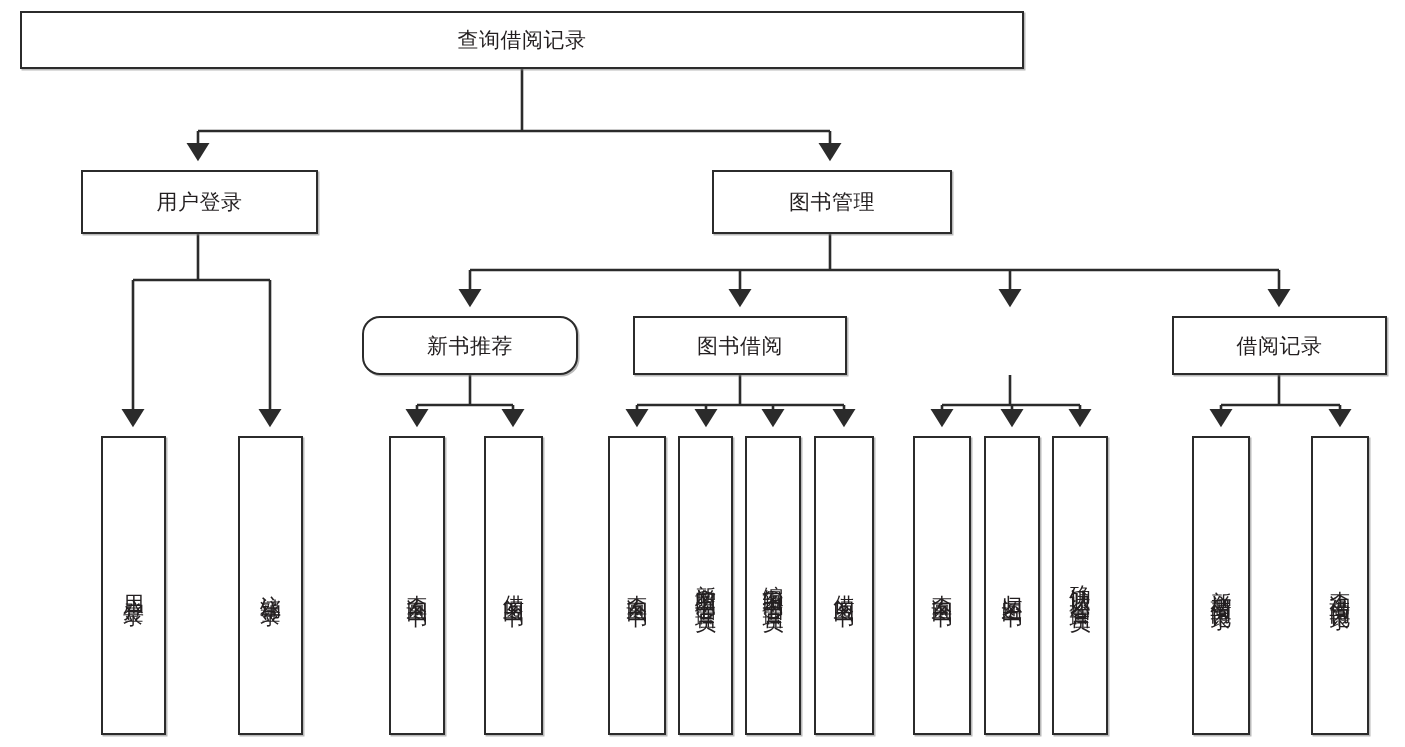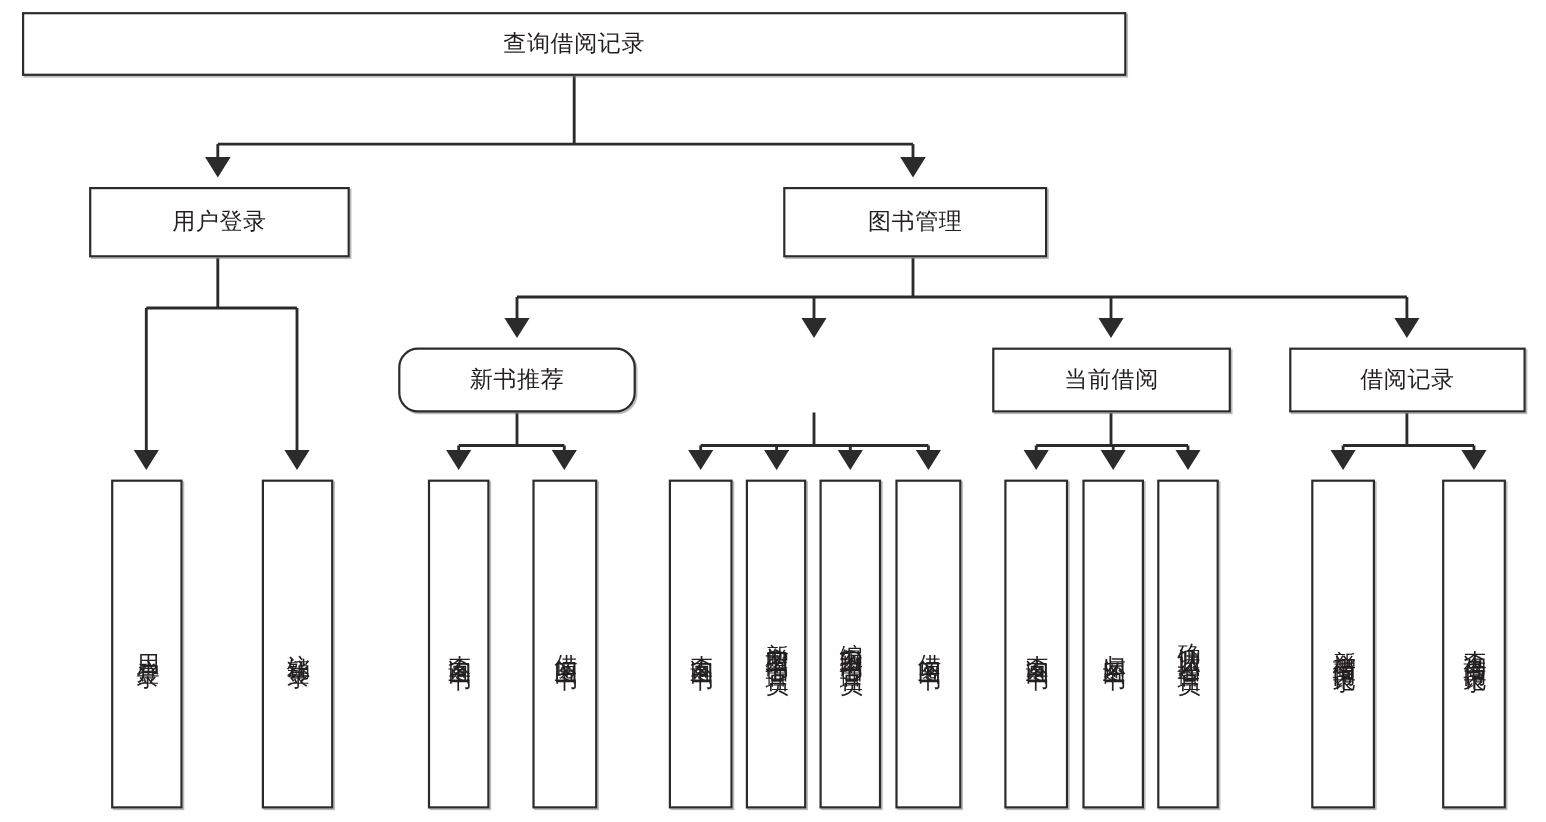--- a/index.html
+++ b/index.html
@@ -131,22 +131,22 @@
   <div class="node-box" style="left:81px; top:170px; width:237px; height:64px;">
     <span class="node-label-h">用户登录</span>
   </div>
   <div class="node-box" style="left:712px; top:170px; width:240px; height:64px;">
     <span class="node-label-h">图书管理</span>
   </div>
 
   <div class="node-box" style="left:362px; top:316px; width:216px; height:59px;border-radius:18px;">
     <span class="node-label-h">新书推荐</span>
   </div>
-  <div class="node-box" style="left:902px; top:316px; width:217px; height:59px;">
-    <span class="node-label-h">当前借阅</span>
+  <div class="node-box" style="left:633px; top:316px; width:214px; height:59px;">
+    <span class="node-label-h">图书借阅</span>
   </div>
   <div class="node-box" style="left:1172px; top:316px; width:215px; height:59px;justify-content:center;">
     <span class="node-label-h">借阅记录</span>
   </div>
 
   <div class="node-box leaf" style="left:101px; top:436px; width:65px; height:299px;">
     <span class="node-label-v">用户登录</span>
   </div>
   <div class="node-box leaf" style="left:238px; top:436px; width:65px; height:299px;">
     <span class="node-label-v">注销登录</span>

